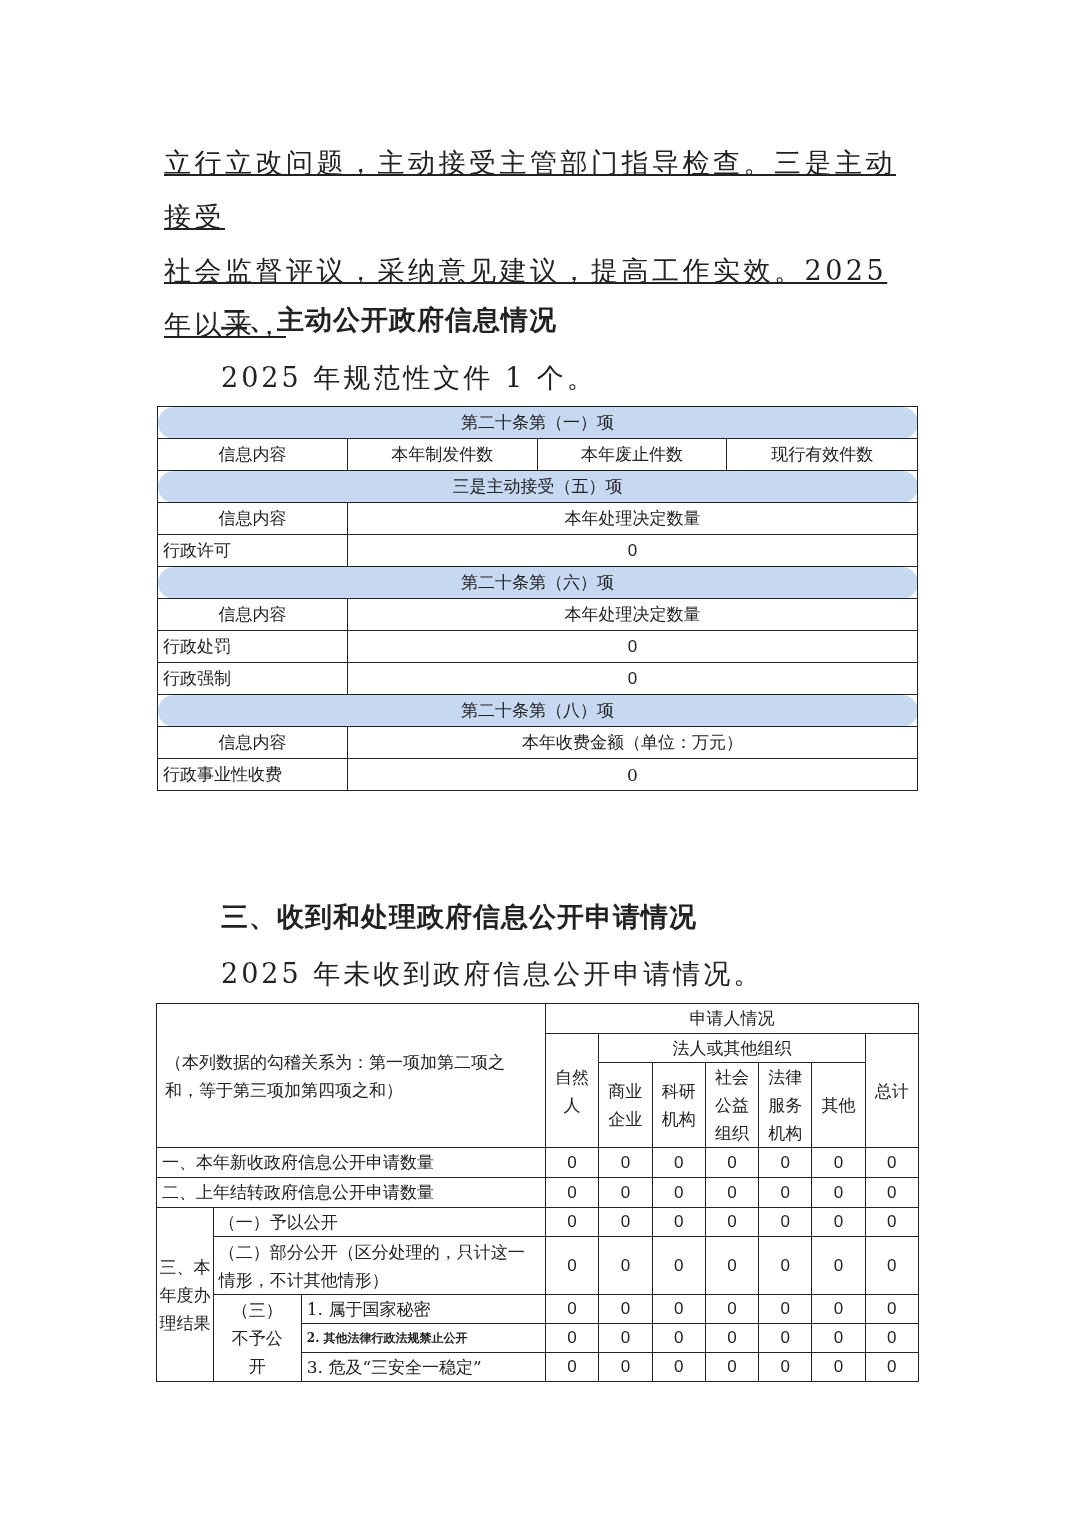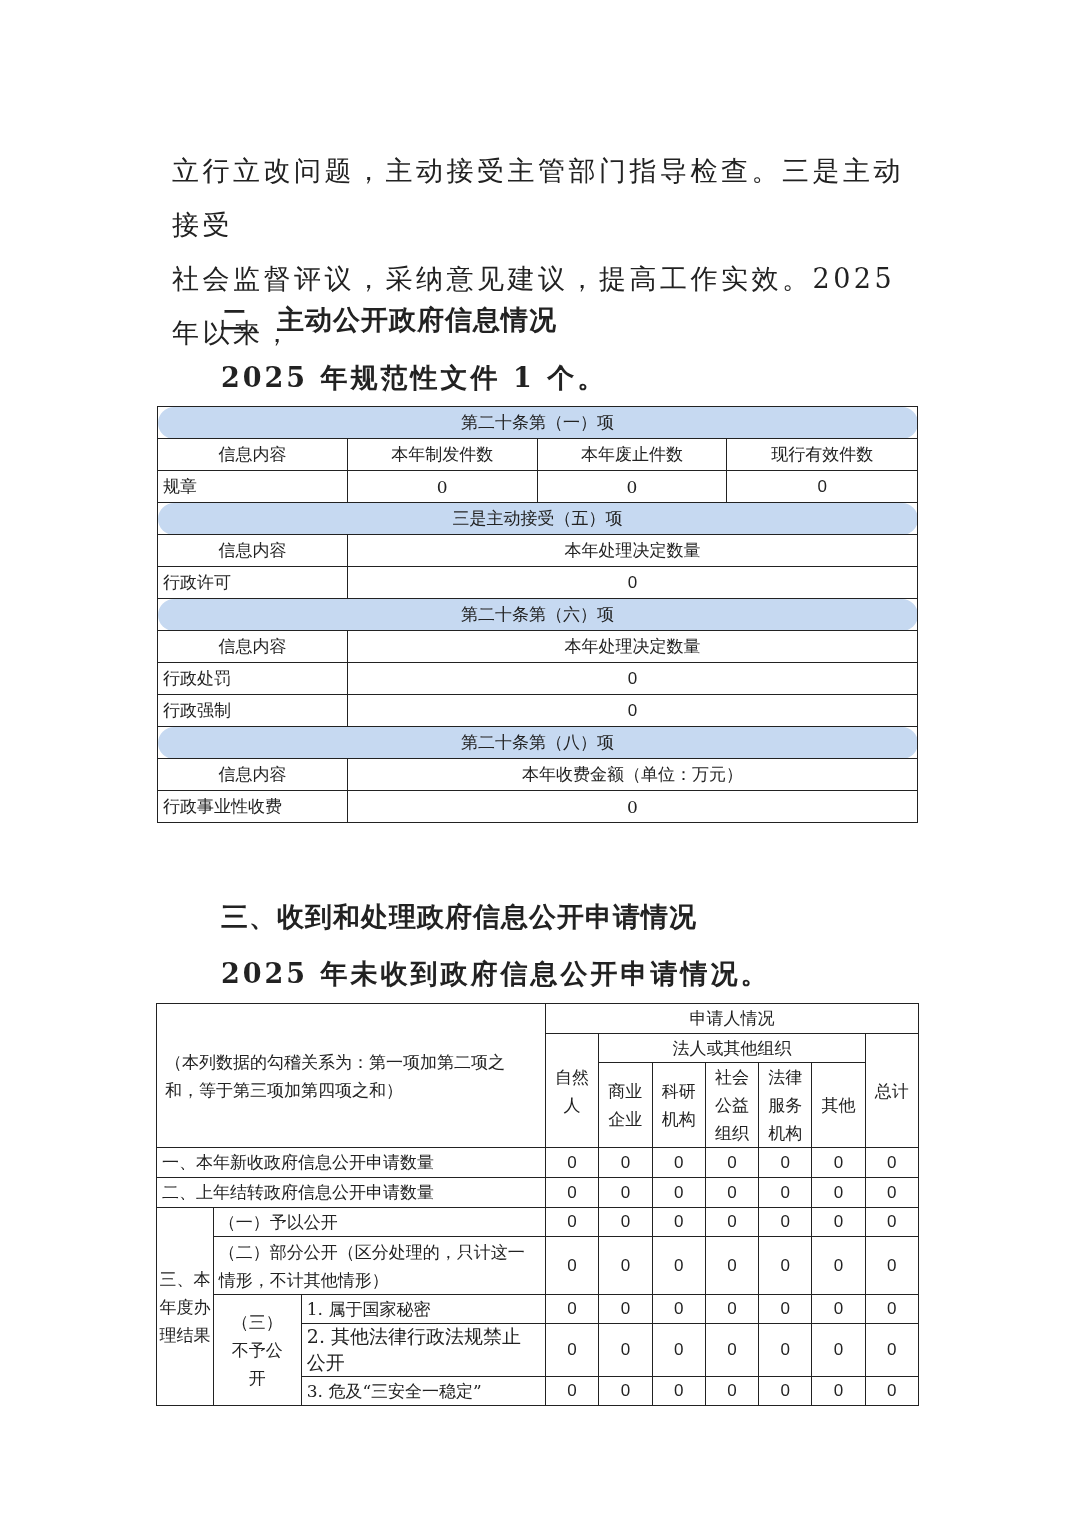--- a/index.html
+++ b/index.html
@@ -2,30 +2,30 @@
 <html><head>
 <meta charset="utf-8">
 <style>
   html, body { margin: 0; padding: 0; background: #ffffff; }
   body {
     width: 1074px; height: 1520px; position: relative; overflow: hidden;
     font-family: "DejaVu Serif", "Liberation Serif", serif; color: #222;
   }
   .para {
     position: absolute; left: 164px; width: 760px;
-    font-size: 27px; letter-spacing: 3.5px; line-height: 54px; margin: 8px;
+    font-size: 27px; letter-spacing: 3.5px; line-height: 54px; margin: 0; text-decoration: underline;
   }
   .heading {
     position: absolute; left: 221px;
     font-family: "DejaVu Sans", "Liberation Sans", sans-serif;
     font-size: 27px; letter-spacing: 1px; margin: 0; color: #222;
   }
   .subline {
     position: absolute; left: 221px;
-    font-size: 27px; letter-spacing: 3px; margin: 0; font-weight: bold;
+    font-size: 27px; letter-spacing: 3px; margin: 0;
   }
   table { border-collapse: collapse; position: absolute; }
   td { border: 1.5px solid #222; padding: 0 5px; font-size: 17px; color: #222;
        font-family: "DejaVu Serif", "Liberation Serif", serif; }
   .t1 { left: 157px; top: 406px; width: 761px; }
   .t1 td { height: 31px; }
   .t1 .sec { background: #c6d9f1; text-align: center; border-radius: 16px; }
   .t1 .c { text-align: center; }
   .t1 .num { text-align: center; font-family: "Liberation Sans", sans-serif; }
   .t2 { left: 156px; top: 1003px; width: 763px; }
@@ -56,26 +56,20 @@
   <tbody>
       <tr>
         <td class="sec" colspan="4">第二十条第（一）项</td>
       </tr>
   <tr>
     <td class="c">信息内容</td>
     <td class="c">本年制发件数</td>
     <td class="c">本年废止件数</td>
     <td class="c">现行有效件数</td>
   </tr>
-  <tr>
-    <td>规章</td>
-    <td class="c">0</td>
-    <td class="c">0</td>
-    <td class="num">0</td>
-  </tr>
 
   <tr>
         <td class="sec" colspan="4">三是主动接受（五）项</td>
       </tr>
   <tr>
     <td class="c">信息内容</td>
     <td class="c" colspan="3">本年处理决定数量</td>
   </tr>
   <tr>
     <td>行政许可</td>
@@ -191,21 +185,21 @@
     <td>1. 属于国家秘密</td>
     <td class="num">0</td>
     <td class="num">0</td>
     <td class="num">0</td>
     <td class="num">0</td>
     <td class="num">0</td>
     <td class="num">0</td>
     <td class="num">0</td>
   </tr>
   <tr style="height:29px">
-    <td style="font-size:19px;">2. 其他法律行政法规禁止公开</td>
+    <td style="font-size:12px;font-weight:bold;">2. 其他法律行政法规禁止公开</td>
     <td class="num">0</td>
     <td class="num">0</td>
     <td class="num">0</td>
     <td class="num">0</td>
     <td class="num">0</td>
     <td class="num">0</td>
     <td class="num">0</td>
   </tr>
   <tr style="height:29px">
     <td>3. 危及“三安全一稳定”</td>

